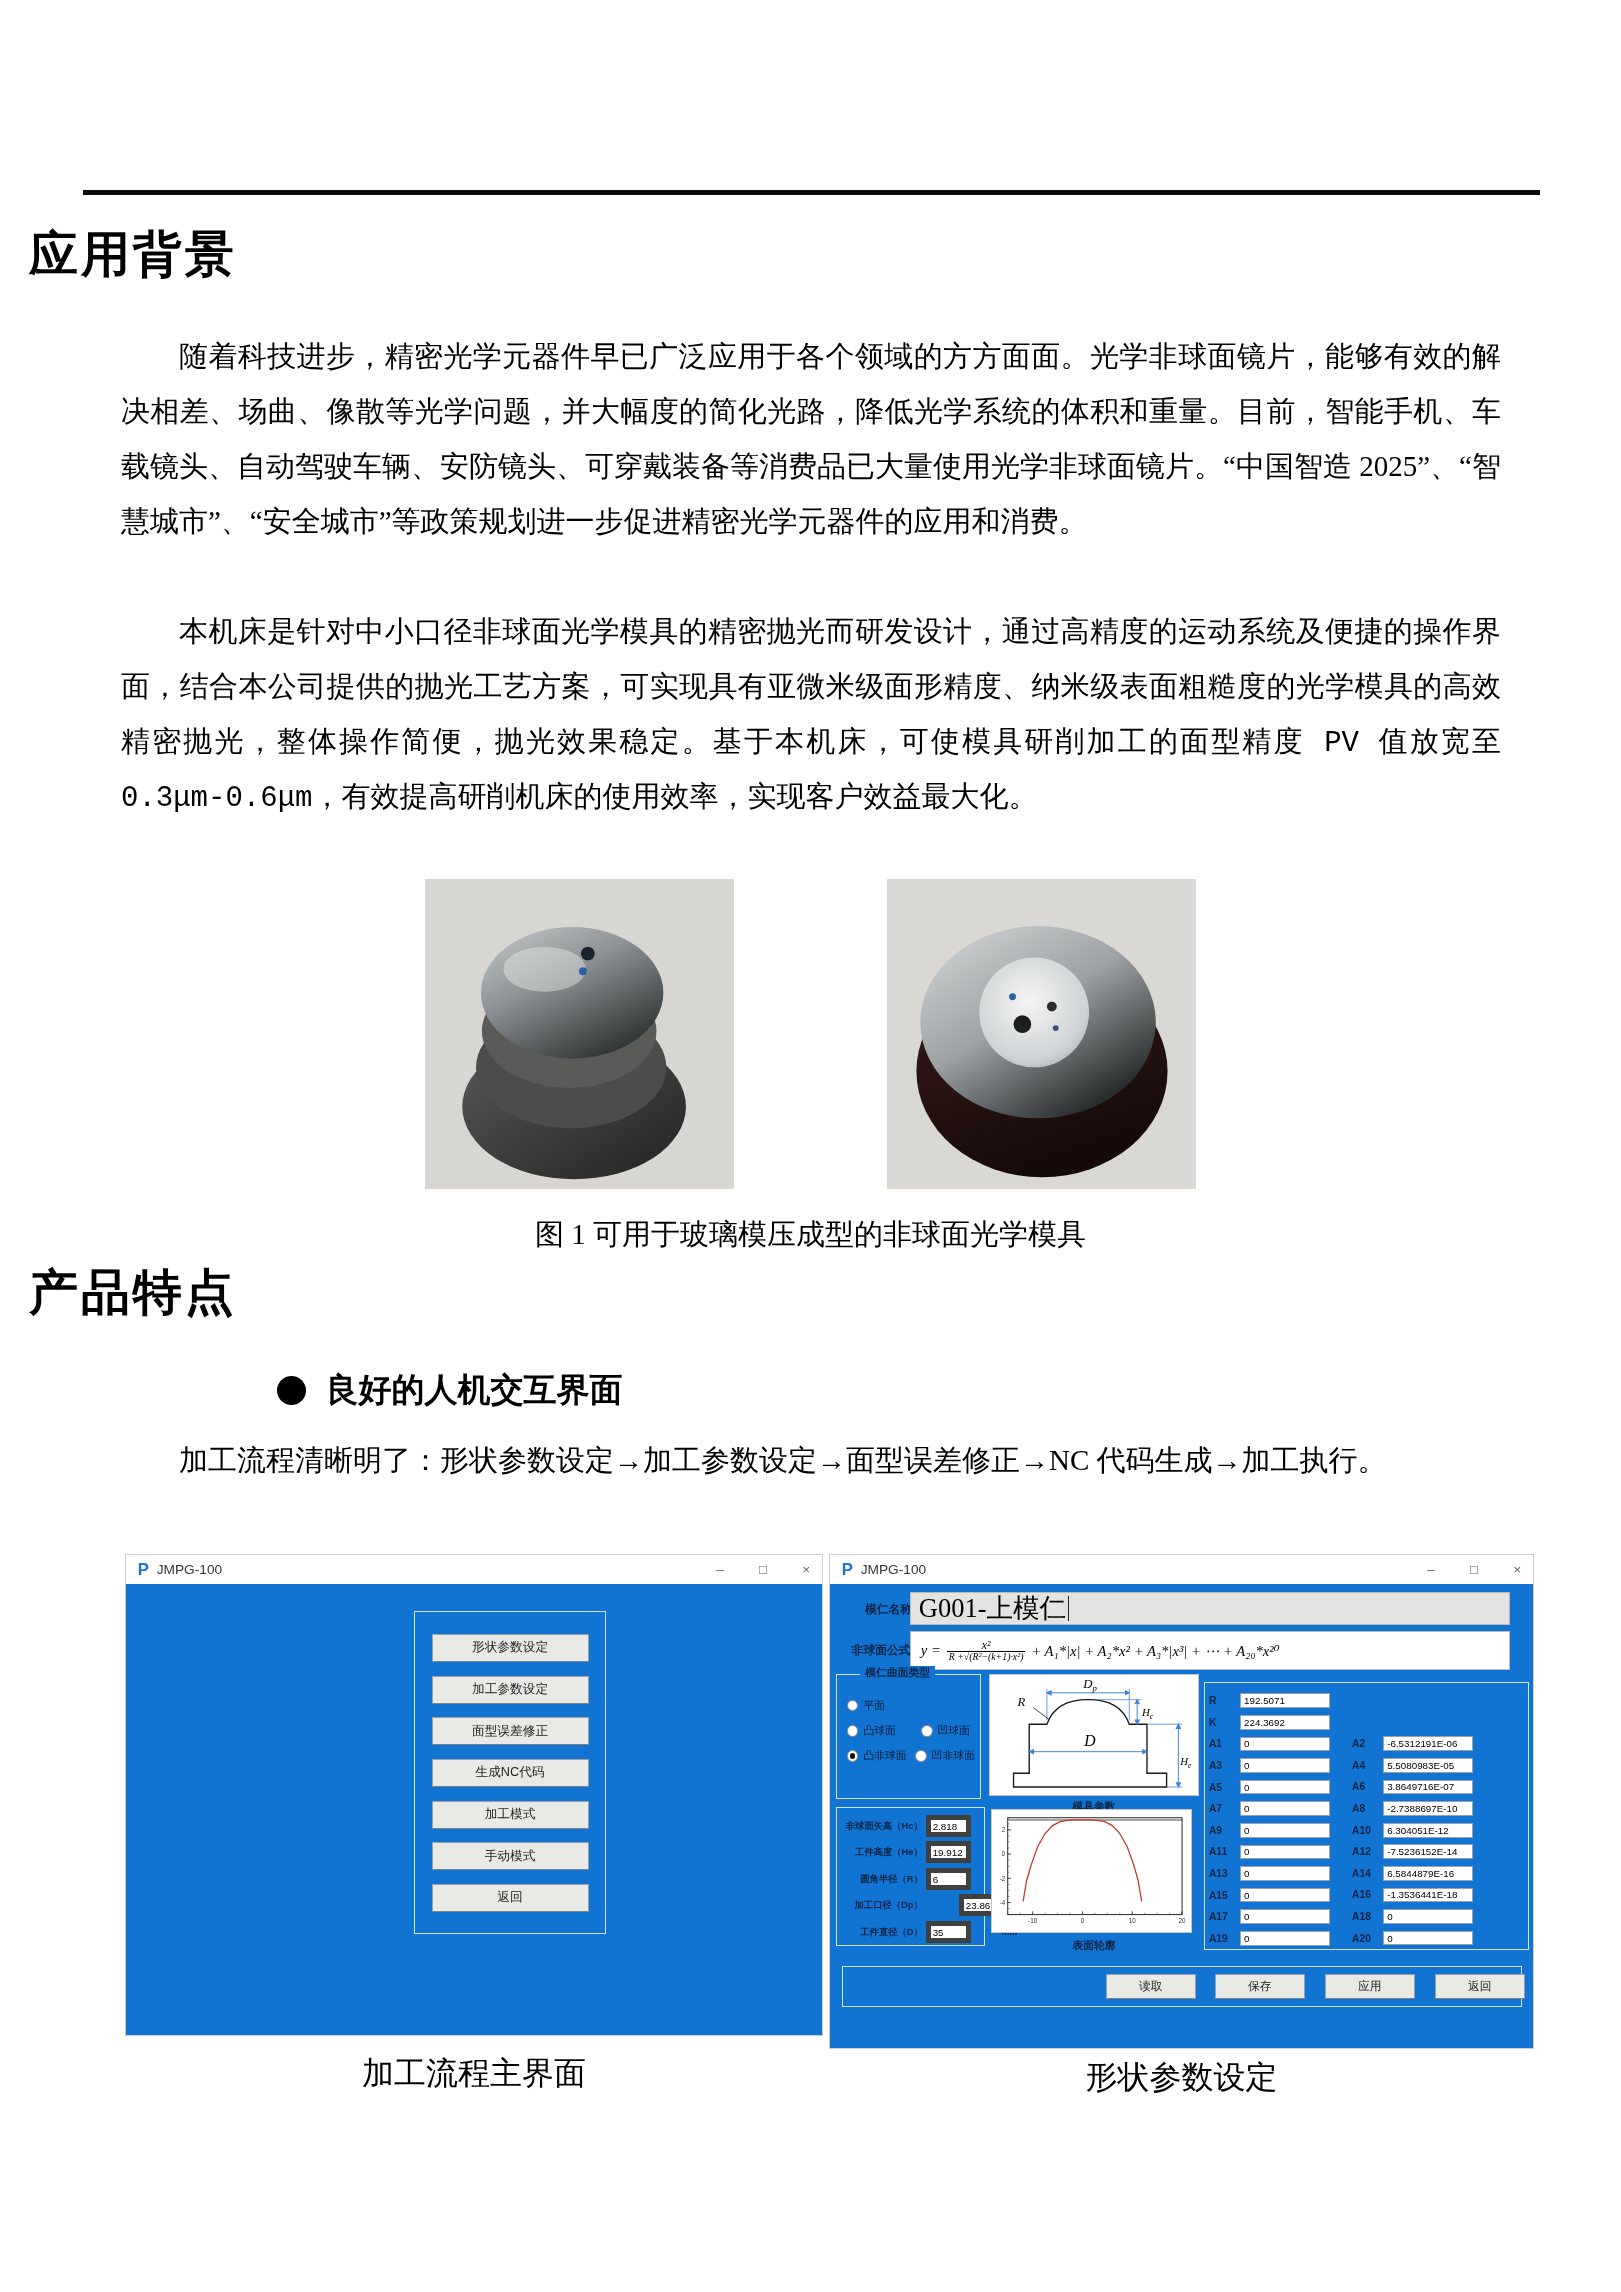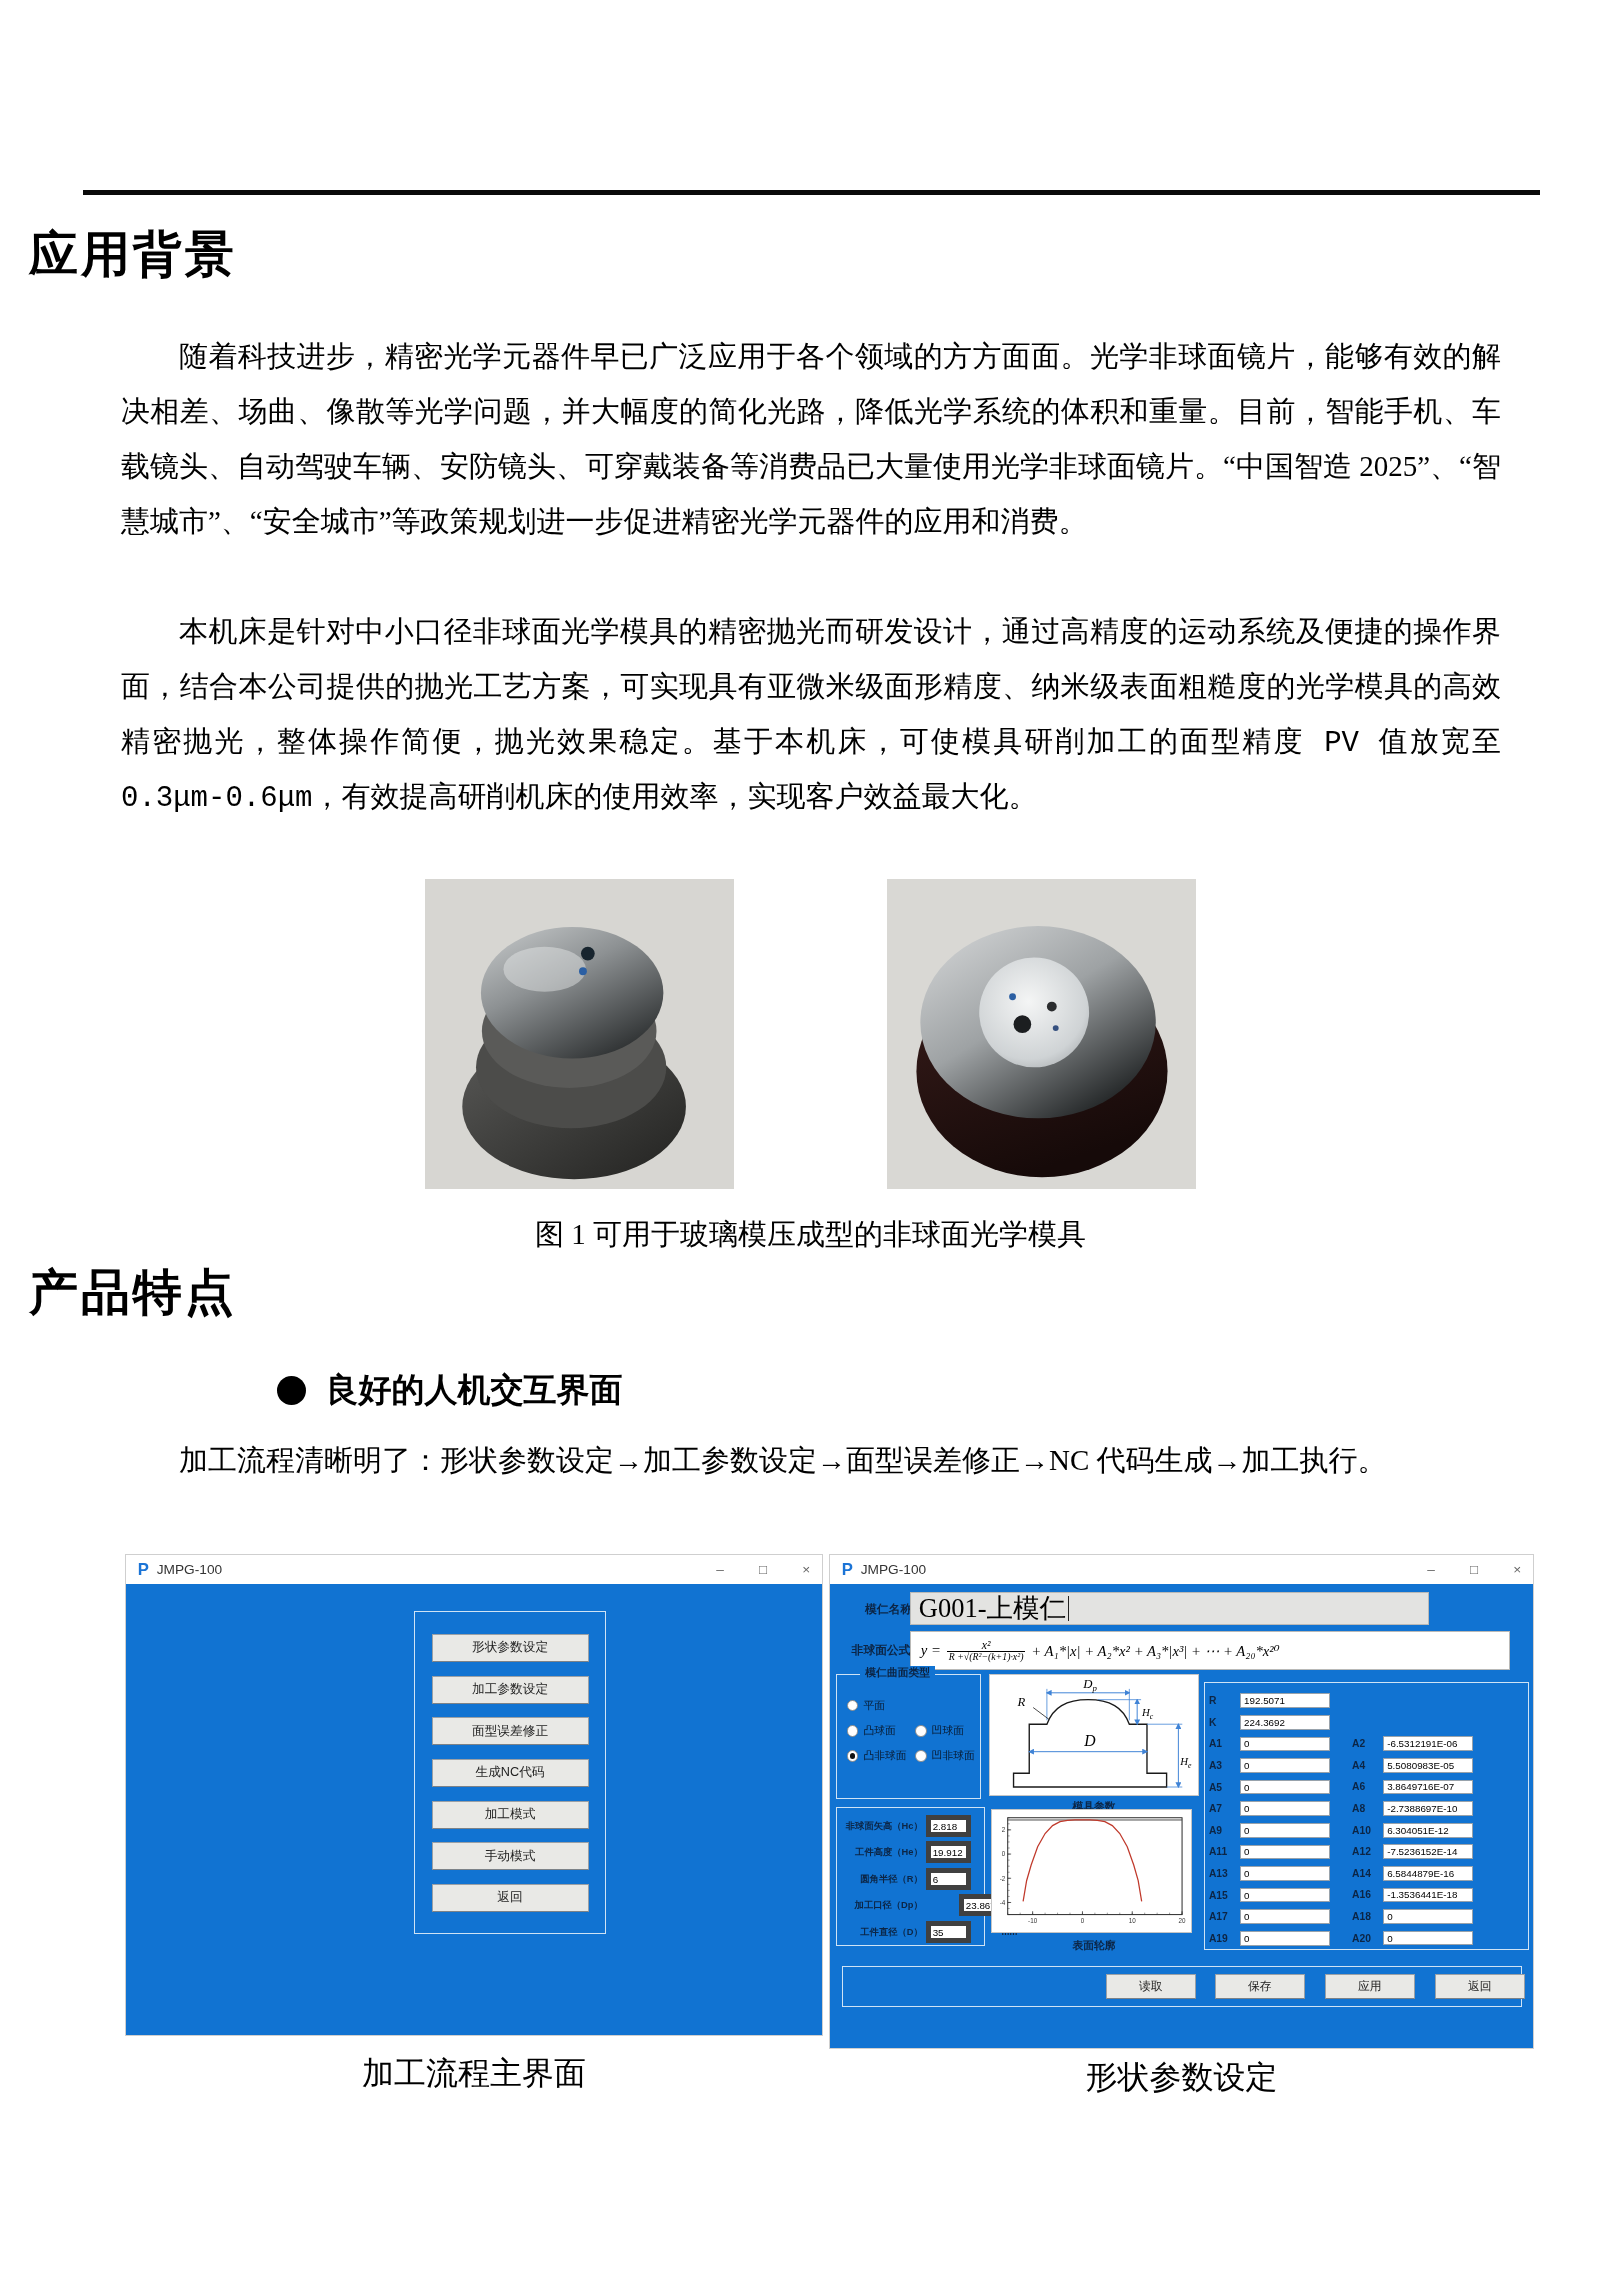--- a/index.html
+++ b/index.html
@@ -38,21 +38,21 @@
   .main-panel{position:absolute;left:288px;top:27.4px;width:192px;height:323px;border:1px solid #cfe3f5;
               box-sizing:border-box;display:flex;flex-direction:column;align-items:center;
               justify-content:space-evenly;padding:7.8px 0;}
   .ui-btn{width:157px;height:28px;background:#e9e9e6;border:1px solid #9aa0a6;border-bottom-color:#7c8288;
           font-family:"Liberation Sans","DejaVu Sans",sans-serif;font-size:12.7px;color:#222;
           display:flex;align-items:center;justify-content:center;box-sizing:border-box;}
 
   
   .flabel{position:absolute;font-family:"Liberation Sans","DejaVu Sans",sans-serif;
           font-size:11.8px;font-weight:bold;color:#0c2545;}
-  .name-input{position:absolute;left:80px;top:7.8px;width:519px;height:33px;background:#e3e3e1;
+  .name-input{position:absolute;left:80px;top:7.8px;width:600px;height:33px;background:#e3e3e1;
               border:1px solid #b9b9b7;box-sizing:border-box;display:flex;align-items:center;
               padding-left:7.8px;font-size:26.5px;font-family:"Liberation Serif","DejaVu Serif",serif;}
   .cursor{display:inline-block;width:1px;height:25.5px;background:#222;margin-left:2px;}
   .formula-box{position:absolute;left:80px;top:47px;width:600px;height:39px;background:#fff;
                border:1px solid #b9b9b7;box-sizing:border-box;display:flex;align-items:center;
                padding-left:9.8px;font-style:italic;font-size:14.7px;gap:5.9px;}
   .frac{display:inline-block;text-align:center;vertical-align:middle;line-height:1.05;}
   .frac .num{display:block;border-bottom:1px solid #000;padding:0 3.9px;font-size:11.8px;}
   .frac .den{display:block;font-size:9.8px;padding:0 2px;}
   .groupbox{position:absolute;border:1px solid #cfe3f5;box-sizing:border-box;}
@@ -228,21 +228,21 @@
       <div class="groupbox" id="surface-type">
         <span class="legend">模仁曲面类型</span>
         <span class="radio" style="left:9.8px;top:23.5px;">
           <span class="circ"></span>
           <span>平面</span>
         </span>
         <span class="radio" style="left:9.8px;top:49px;">
           <span class="circ"></span>
           <span>凸球面</span>
         </span>
-        <span class="radio" style="left:78px;top:49px;">
+        <span class="radio" style="left:84px;top:49px;">
           <span class="circ"></span>
           <span>凹球面</span>
         </span>
         <span class="radio sel" style="left:9.8px;top:74px;">
           <span class="circ"></span>
           <span>凸非球面</span>
         </span>
         <span class="radio" style="left:78px;top:74px;">
           <span class="circ"></span>
           <span>凹非球面</span>

